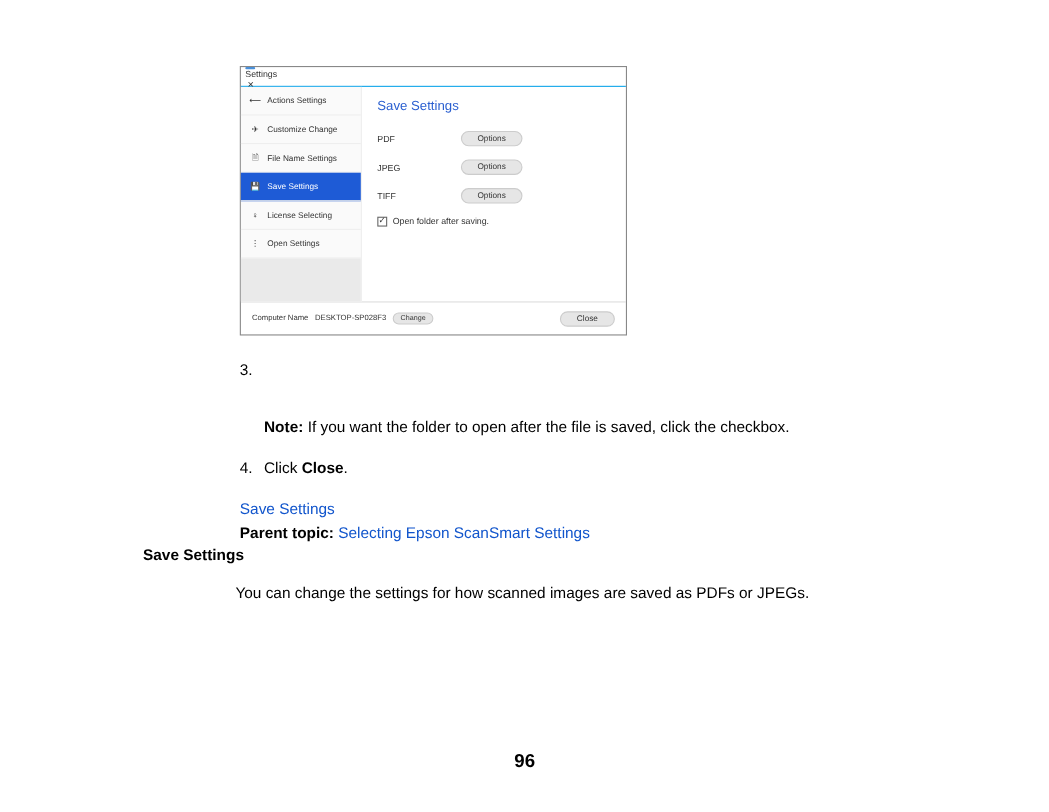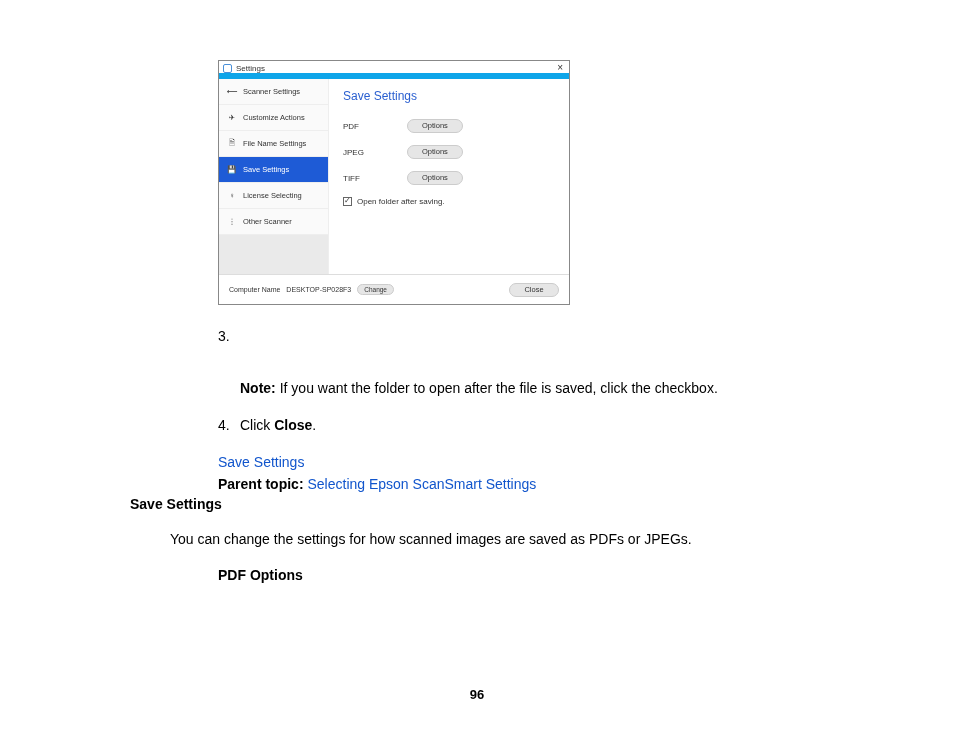--- a/index.html
+++ b/index.html
@@ -3,95 +3,95 @@
 <meta charset="utf-8">
 <style>
   * { box-sizing: border-box; margin: 0; padding: 0; }
   html, body { width: 954px; height: 738px; background: #fff; font-family: Arial, Helvetica, sans-serif; font-size: 14px; color: #000; }
   .page { position: relative; width: 954px; height: 738px; padding: 60px 130px 40px 130px; }
   .indent { margin-left: 88px; }
   .intro { margin-bottom: 12px; }
 
   
   .shot { width: 352px; border: 1px solid #888; font-family: "Segoe UI", Tahoma, sans-serif; font-size: 8px; color: #333; background: #fff; }
-  .titlebar { display: flex; align-items: flex-end; height: 18px; padding: 0 4px; border-bottom: 6px solid #0ea5e9; }
+  .titlebar { display: flex; align-items: flex-start; height: 18px; padding: 0 4px; border-bottom: 1px solid #0ea5e9; flex-direction: column; }
   .titlebar .logo { width: 9px; height: 9px; border: 1px solid #4a90d9; border-radius: 2px; margin-right: 4px; }
   .titlebar .title { flex: 1; font-size: 8px; }
   .titlebar .x { font-size: 10px; padding: 0 2px; }
   .body { display: flex; height: 195px; }
   .sidebar { width: 110px; background: #fafafa; border-right: 1px solid #eee; display: flex; flex-direction: column; }
   .side-item { display: flex; align-items: center; height: 26px; padding: 0 8px; border-bottom: 1px solid #eee; font-size: 7.5px; }
   .side-item .icn { width: 10px; height: 10px; margin-right: 6px; display: inline-flex; align-items: center; justify-content: center; }
   .side-item.active { background: #1e5bd6; color: #fff; }
   .side-fill { flex: 1; background: #eaeaea; }
   .panel { flex: 1; padding: 8px 14px 8px 14px; }
   .panel-title { color: #2a5fd0; font-size: 12px; margin: 2px 0 10px 0; }
   .row { display: flex; align-items: center; height: 26px; }
-  .row .lbl { width: 64px; font-size: 8px; }
+  .row .lbl { width: 76px; font-size: 8px; }
   .row .btn, .footer .btn { background: #e6e6e6; border: 1px solid #ccc; border-radius: 10px; height: 14px; line-height: 12px; font-size: 7.5px; padding: 0 14px; text-align: center; }
   .cb-row { display: flex; align-items: center; margin-top: 6px; font-size: 8px; }
   .cb { width: 9px; height: 9px; border: 1px solid #666; margin-right: 5px; position: relative; }
   .cb::after { content: "✓"; position: absolute; top: -2px; left: 0; font-size: 8px; }
   .footer { display: flex; align-items: center; height: 30px; border-top: 1px solid #ddd; padding: 0 10px; }
   .footer .cn-label { font-size: 7px; margin-right: 6px; }
   .footer .cn-val { font-size: 7px; margin-right: 6px; }
   .footer .change { background: #e6e6e6; border: 1px solid #ccc; border-radius: 8px; font-size: 6.5px; padding: 1px 6px; }
   .footer .spacer { flex: 1; }
   .footer .close { min-width: 50px; }
 
   
   ol { list-style: none; margin-top: 22px; }
   ol li { display: flex; margin-bottom: 18px; line-height: 1.4; }
   ol li .num { width: 22px; flex-shrink: 0; }
   .sub { margin-left: 110px; margin-bottom: 18px; line-height: 1.4; margin-top: 32px; }
   .link { color: #1155cc; }
   b { font-weight: bold; }
   .heading { font-weight: bold; margin: 4px 0 18px 0; }
-  .body-text { margin-left: 40px; margin-bottom: 18px; line-height: 1.4; }
+  .body-text { margin-left: 84px; margin-bottom: 18px; line-height: 1.4; }
   .sub-heading { margin-left: 88px; font-weight: bold; }
-  .pagenum { position: absolute; bottom: 36px; left: 0; width: 954px; text-align: center; font-weight: bold; font-size: 13px; }
+  .pagenum { position: absolute; bottom: 36px; left: 0; width: 954px; text-align: center; font-weight: bold; font-size: 17px; }
 </style>
 </head>
 <body>
 
 <div class="page">
 
 
   <div class="indent">
     <div class="shot">
       <div class="titlebar">
         <span class="logo"></span>
         <span class="title">Settings</span>
         <span class="x">×</span>
       </div>
       <div class="body">
         <div class="sidebar">
           <div class="side-item">
             <span class="icn">⟵</span>
-            <span>Scanner Settings</span>
+            <span>Actions Settings</span>
           </div>
           <div class="side-item">
             <span class="icn">✈</span>
-            <span>Customize Actions</span>
+            <span>Customize Change</span>
           </div>
           <div class="side-item">
             <span class="icn">🗎</span>
             <span>File Name Settings</span>
           </div>
           <div class="side-item active">
             <span class="icn">💾</span>
             <span>Save Settings</span>
           </div>
           <div class="side-item">
             <span class="icn">♀</span>
             <span>License Selecting</span>
           </div>
           <div class="side-item">
             <span class="icn">⋮</span>
-            <span>Other Scanner</span>
+            <span>Open Settings</span>
           </div>
           <div class="side-fill"></div>
         </div>
         <div class="panel">
           <div class="panel-title">Save Settings</div>
           <div class="row">
             <span class="lbl">PDF</span>
             <span class="btn">Options</span>
           </div>
           <div class="row">
@@ -139,16 +139,15 @@
     <span class="link">Save Settings</span>
   </div>
   <div class="indent" style="">
     <b>Parent topic:</b>
     <span> </span>
     <span class="link">Selecting Epson ScanSmart Settings</span>
   </div>
 
   <div class="heading">Save Settings</div>
   <div class="body-text">You can change the settings for how scanned images are saved as PDFs or JPEGs.</div>
-  <div class="sub-heading">PDF Options</div>
 
   <div class="pagenum">96</div>
 </div>
 
 </body></html>

